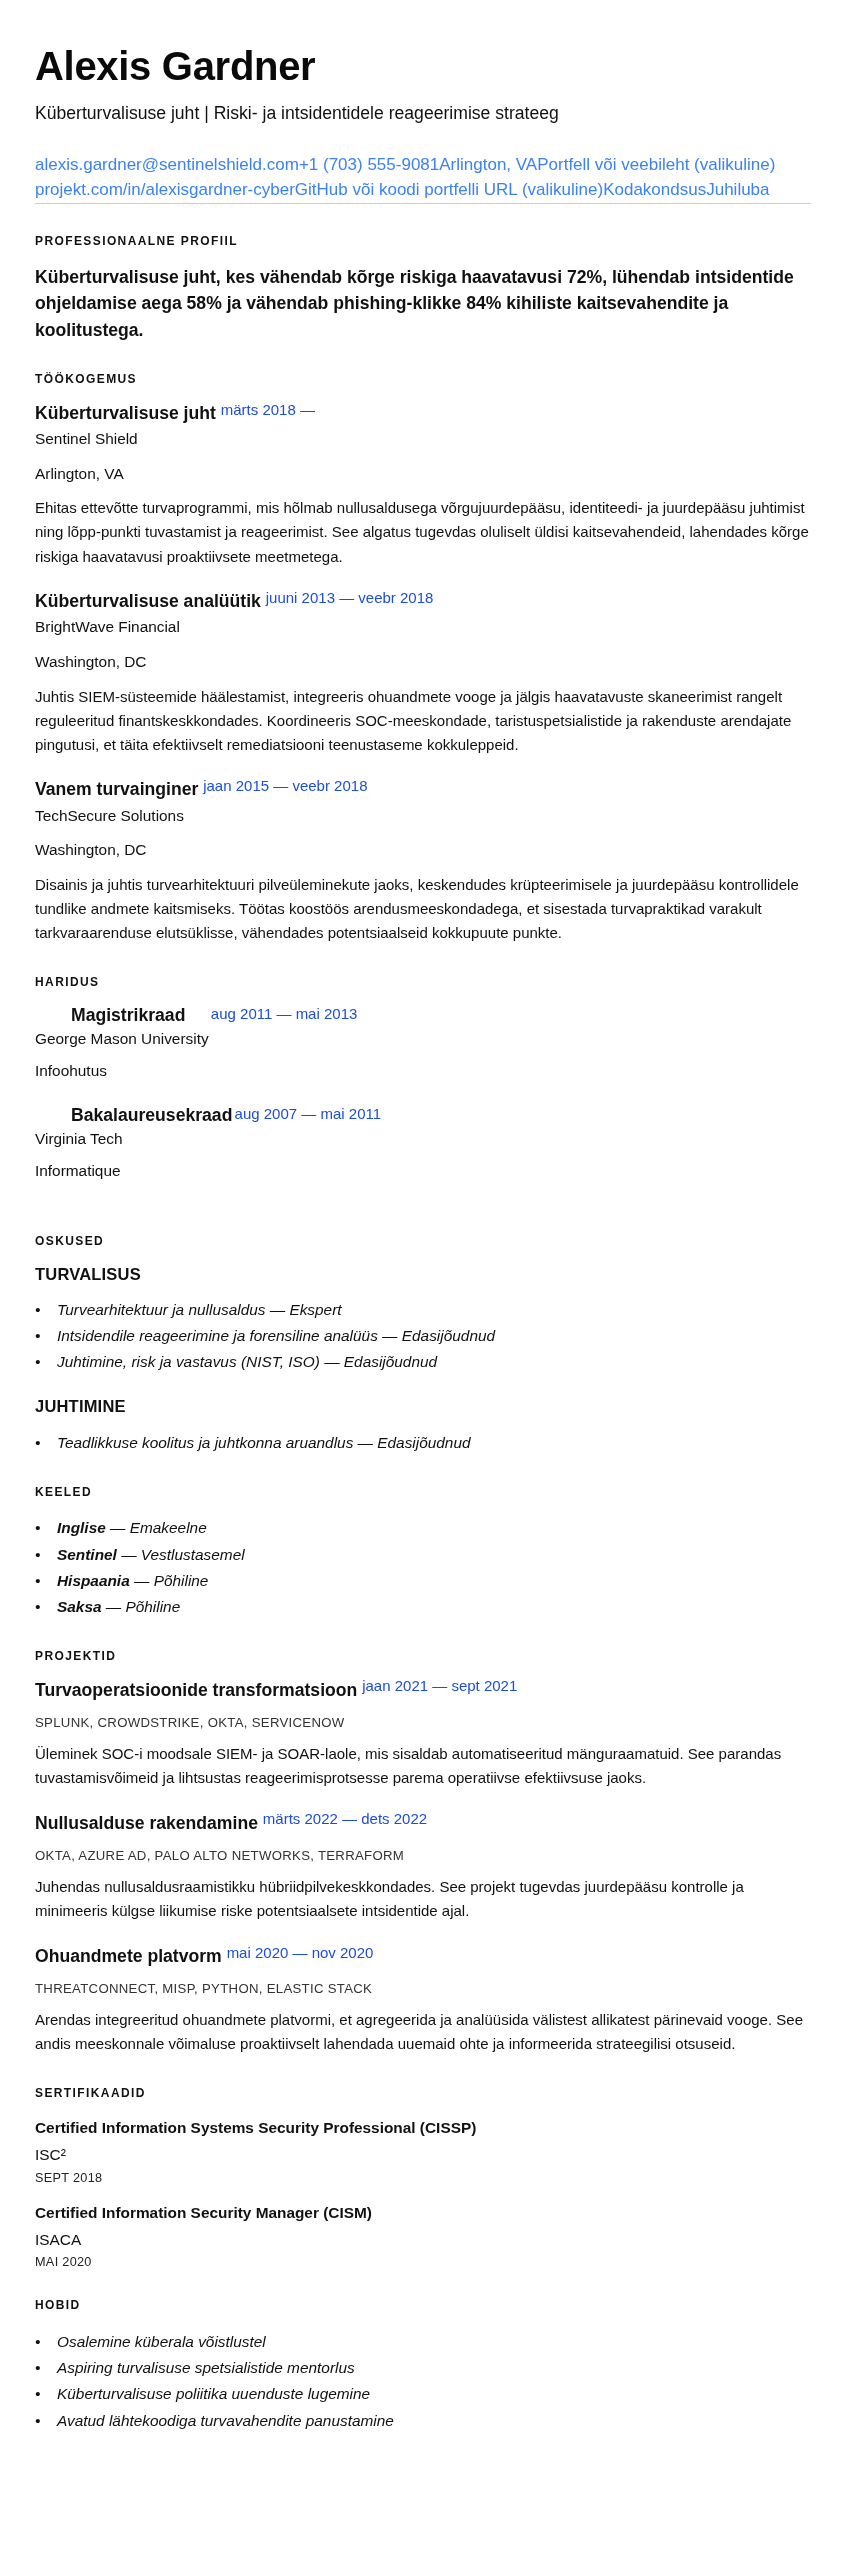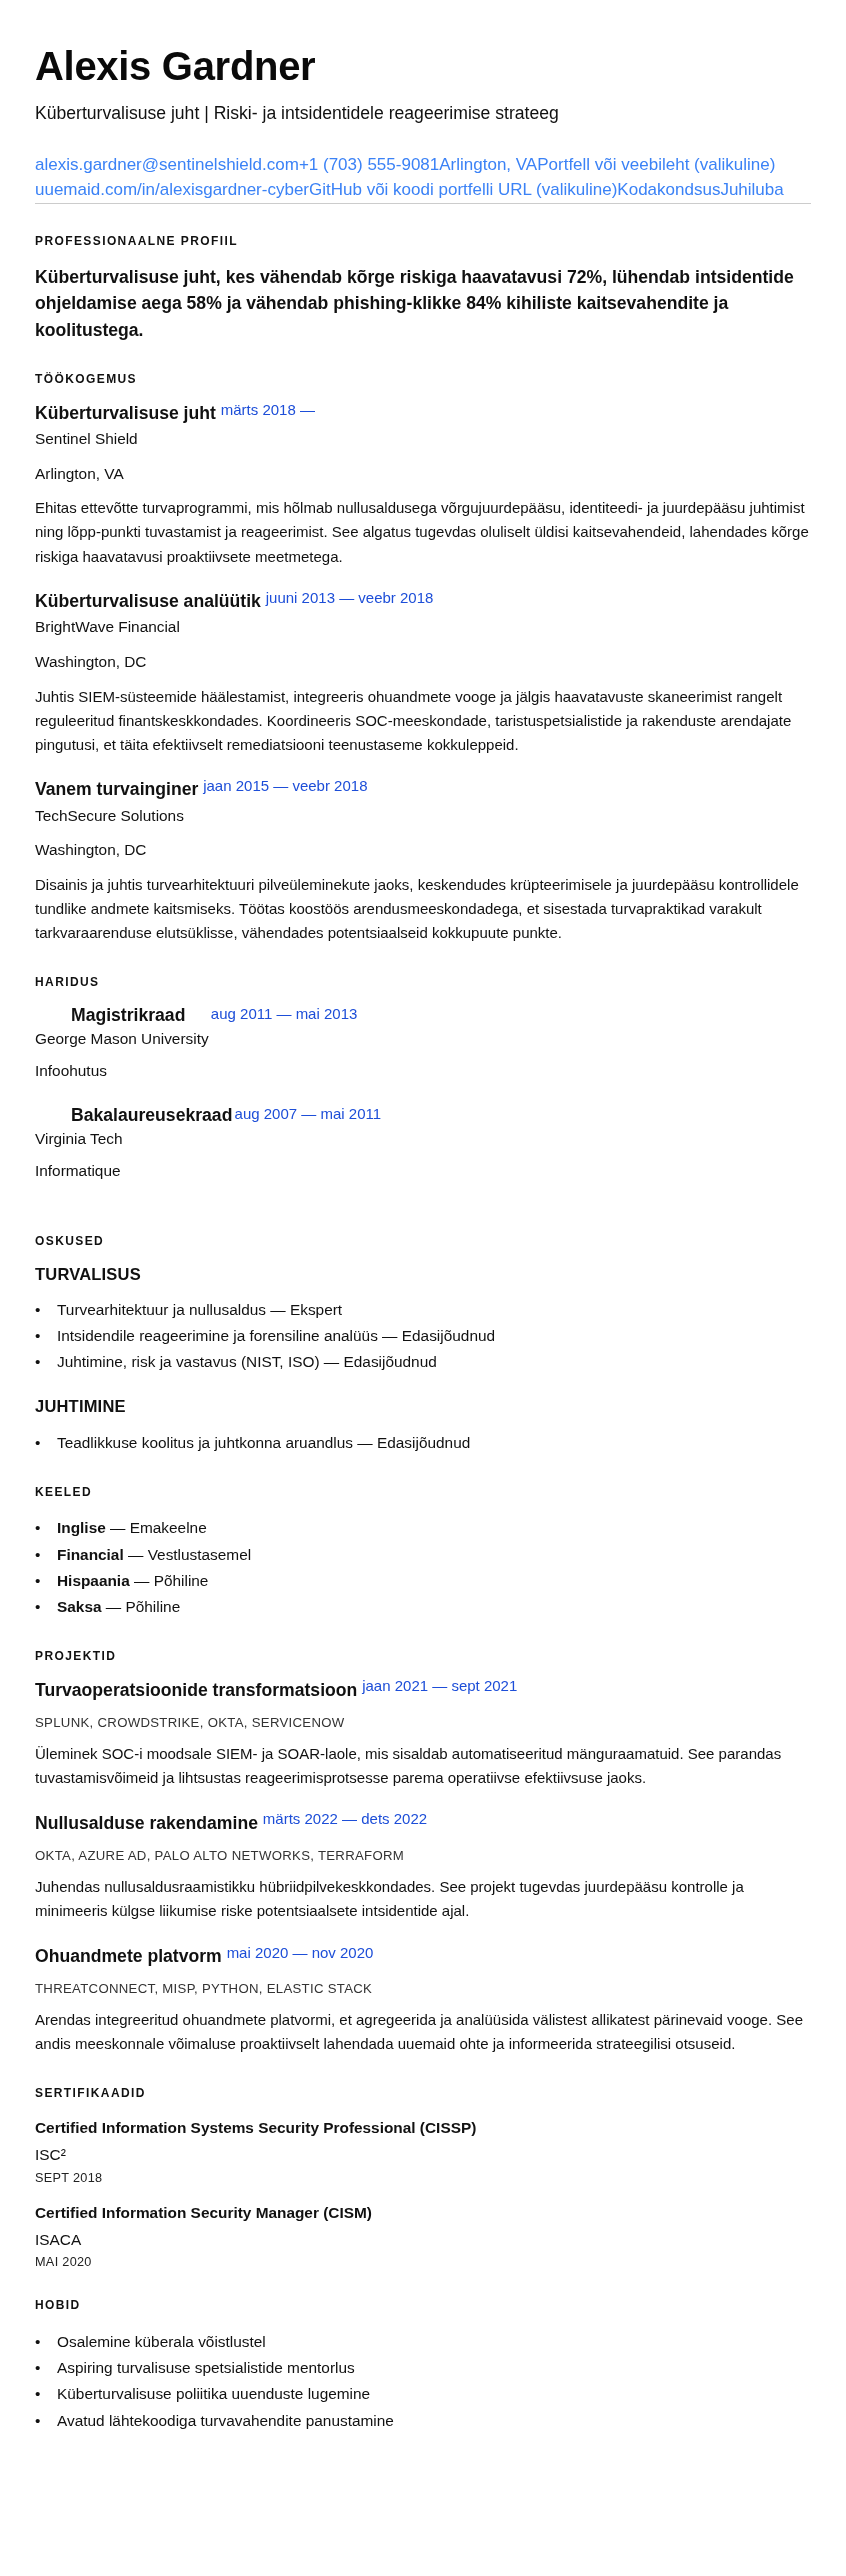--- a/index.html
+++ b/index.html
@@ -25,21 +25,21 @@
   .entry-sub { font-size: 15.4px; line-height: 1.6; margin: 2.2px 0 0 0; }
   .entry-loc { font-size: 15.4px; line-height: 1.6; margin: 10px 0 0 0; }
   .entry-desc { font-size: 15px; line-height: 1.62; margin: 10px 0 0 0; }
   .edu { display: inline-grid; grid-template-columns: auto auto; column-gap: 2.2px; margin-bottom: 22px; }
   .edu .entry-title { grid-column: 1; grid-row: 1; margin-left: 36px; }
   .edu .entry-date { grid-column: 2; grid-row: 1; top: 0; }
   .edu .edu-inst { grid-column: 1; grid-row: 2; font-size: 15.4px; line-height: 1.6; margin-top: 1.1px; }
   .edu .edu-field { grid-column: 1; grid-row: 3; font-size: 15.4px; line-height: 1.6; margin-top: 6.6px; }
   .edu-list > div { display: block; }
   .subhead { font-size: 16.5px; font-weight: 700; margin: 0 0 13.2px 0; letter-spacing: 0.2px; }
-  ul.bullets { margin: 0 0 22px 0; padding-left: 22px; list-style: none; }
+  ul.bullets { margin: 0 0 22px 0; padding-left: 22px; list-style: none; font-style: italic; }
   ul.bullets li { font-size: 15.4px; line-height: 1.7; position: relative; padding-left: 0; }
   ul.bullets li::before { content: "\2022"; position: absolute; left: -22px; top: 0; font-size: 15.4px; }
   .lang-name { font-weight: 700; }
   .proj-tech { font-size: 13.2px; color: #333; text-transform: uppercase; letter-spacing: 0.3px; margin: 12px 0 0 0; line-height: 1.4; }
   .cert { margin-bottom: 16.5px; }
   .cert-name { font-size: 15.4px; font-weight: 700; line-height: 1.5; }
   .cert-issuer { font-size: 15.4px; line-height: 1.6; margin-top: 3.3px; }
   .cert-date { font-size: 12.7px; color: #222; text-transform: uppercase; letter-spacing: 0.3px; margin-top: 3.3px; }
 </style>
 </head>
@@ -47,21 +47,21 @@
 
 <div class="page">
 
   <header>
     <h1 class="name">Alexis Gardner</h1>
     <div class="tagline">Küberturvalisuse juht | Riski- ja intsidentidele reageerimise strateeg</div>
     <div class="contact-line">
       <span>alexis.gardner@sentinelshield.com</span><span>+1 (703) 555-9081</span><span>Arlington, VA</span><span>Portfell või veebileht (valikuline)</span>
     </div>
     <div class="contact-line">
-      <span>uuemaid.com/in/alexisgardner-cyber</span><span>GitHub või koodi portfelli URL (valikuline)</span><span>Kodakondsus</span><span>Juhiluba</span>
+      <span>projekt.com/in/alexisgardner-cyber</span><span>GitHub või koodi portfelli URL (valikuline)</span><span>Kodakondsus</span><span>Juhiluba</span>
     </div>
   </header>
   <div class="divider"></div>
 
   <section class="section">
     <h2 class="section-title">Professionaalne profiil</h2>
     <p class="summary">Küberturvalisuse juht, kes vähendab kõrge riskiga haavatavusi 72%, lühendab intsidentide ohjeldamise aega 58% ja vähendab phishing-klikke 84% kihiliste kaitsevahendite ja koolitustega.</p>
   </section>
 
   <section class="section">
@@ -119,21 +119,21 @@
         <ul class="bullets">
           <li>Teadlikkuse koolitus ja juhtkonna aruandlus — Edasijõudnud</li>
         </ul>
       </div>
   </section>
 
   <section class="section">
     <h2 class="section-title">Keeled</h2>
     <ul class="bullets" id="languages-list">
         <li><span class="lang-name">Inglise</span><span> — Emakeelne</span></li>
-        <li><span class="lang-name">Financial</span><span> — Vestlustasemel</span></li>
+        <li><span class="lang-name">Sentinel</span><span> — Vestlustasemel</span></li>
         <li><span class="lang-name">Hispaania</span><span> — Põhiline</span></li>
         <li><span class="lang-name">Saksa</span><span> — Põhiline</span></li>
       </ul>
   </section>
 
   <section class="section">
     <h2 class="section-title">Projektid</h2>
     <div id="projects-list">
         <div class="entry">
           <div class="entry-head"><span class="entry-title">Turvaoperatsioonide transformatsioon</span> <span class="entry-date">jaan 2021 — sept 2021</span></div>

